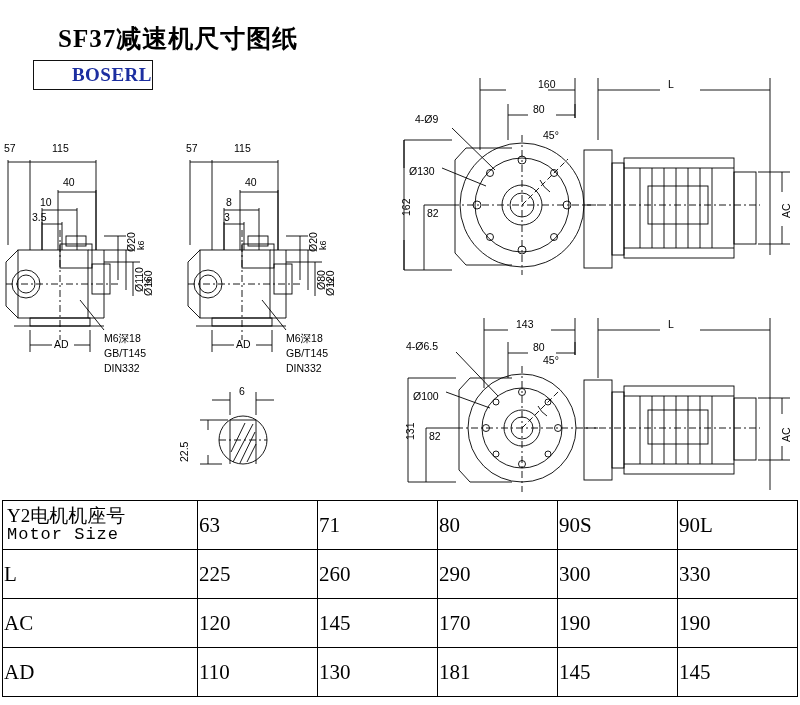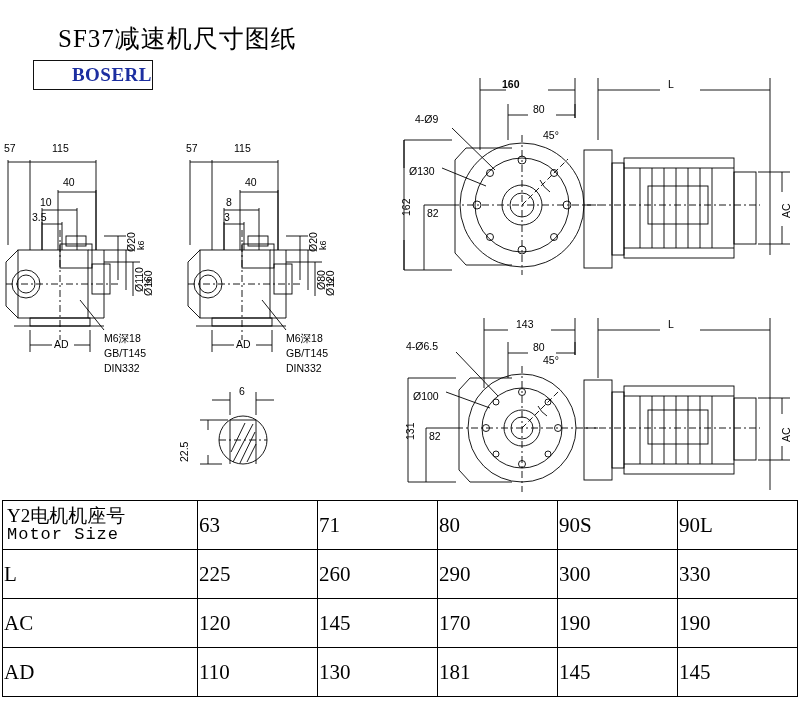--- a/index.html
+++ b/index.html
@@ -10,21 +10,21 @@
     color:#000;
     position:relative;
     overflow:hidden;
   }
   .page{position:relative;width:800px;height:705px;}
 
   
   #title{
     position:absolute;left:58px;top:22px;
     font-family:"Liberation Serif", serif;
-    font-weight:normal;font-size:25px;letter-spacing:1px;
+    font-weight:bold;font-size:25px;letter-spacing:1px;
   }
 
   
   #logo-box{
     position:absolute;left:33px;top:60px;width:118px;height:28px;
     border:1.5px solid #111;background:#fff;
   }
   #logo-text{
     position:absolute;left:0;top:0;width:118px;height:28px;
     line-height:28px;text-align:right;
@@ -357,21 +357,21 @@
   <div class="lbl xs vert" style="left:326px;top:286px;">f9</div>
   <div class="lbl sm vert" style="left:324px;top:296px;">Ø120</div>
   <div class="lbl sm" style="left:236px;top:338px;">AD</div>
   <div class="lbl sm" style="left:286px;top:332px;">M6深18</div>
   <div class="lbl sm" style="left:286px;top:347px;">GB/T145</div>
   <div class="lbl sm" style="left:286px;top:362px;">DIN332</div>
 
   <div class="lbl sm" style="left:239px;top:385px;">6</div>
   <div class="lbl sm vert" style="left:178px;top:462px;">22.5</div>
 
-  <div class="lbl sm" style="left:502px;top:78px;font-weight:bold;">160</div>
+  <div class="lbl sm" style="left:538px;top:78px;">160</div>
   <div class="lbl sm" style="left:533px;top:103px;">80</div>
   <div class="lbl sm" style="left:668px;top:78px;">L</div>
   <div class="lbl sm" style="left:415px;top:113px;">4-Ø9</div>
   <div class="lbl sm" style="left:543px;top:129px;">45°</div>
   <div class="lbl sm" style="left:409px;top:165px;">Ø130</div>
   <div class="lbl sm vert" style="left:400px;top:216px;">162</div>
   <div class="lbl sm" style="left:427px;top:207px;">82</div>
   <div class="lbl sm vert" style="left:780px;top:218px;">AC</div>
 
   <div class="lbl sm" style="left:516px;top:318px;">143</div>

